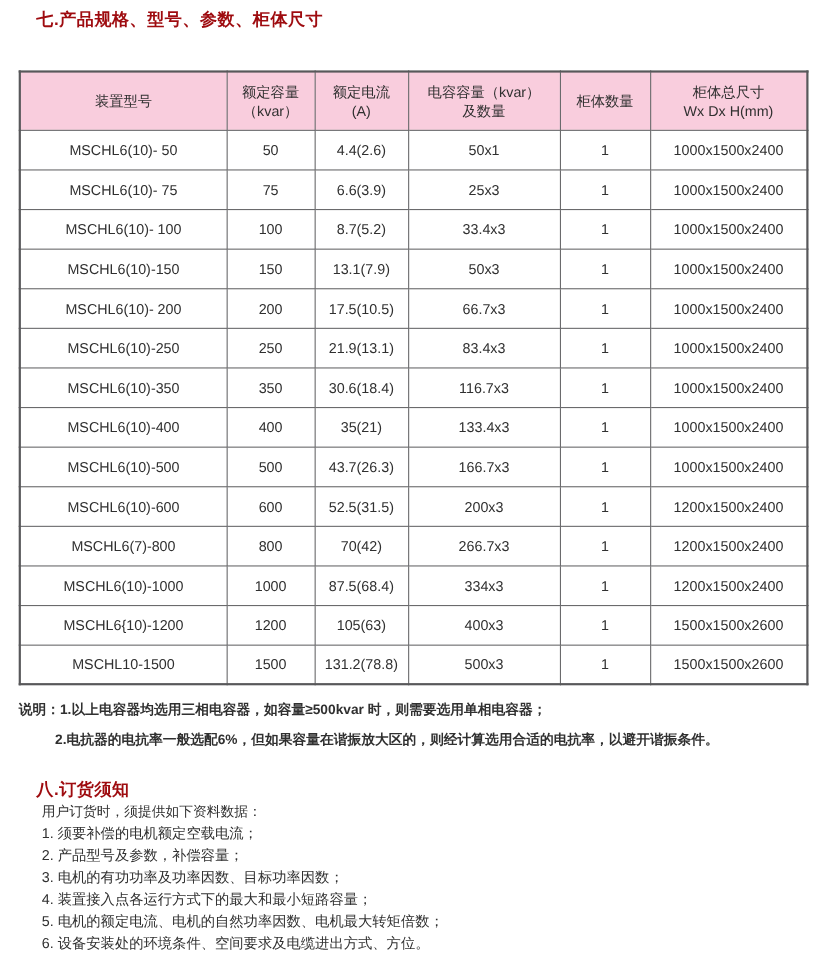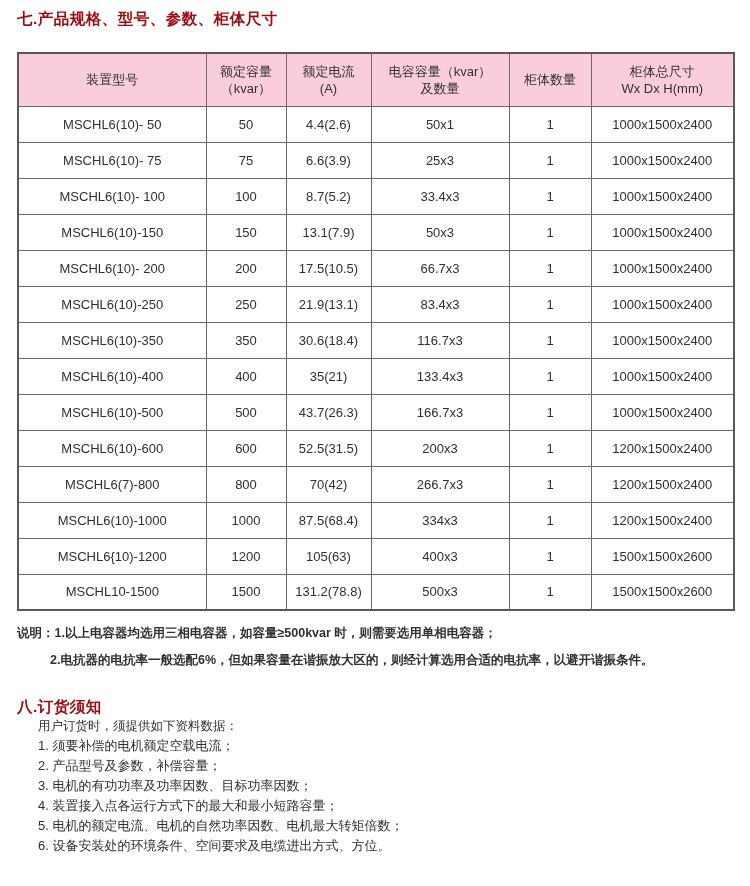--- a/index.html
+++ b/index.html
@@ -22,26 +22,27 @@
     background:#ffffff;
     padding:9px 17px 0 17px;
     overflow:hidden;
   }
   .sec-title{
     color:var(--red);
     font-weight:bold;
     font-size:15.5px;
     line-height:19px;
     letter-spacing:0.5px;
+    margin-left:16px;
   }
   table.spec{
     border-collapse:collapse;
     table-layout:fixed;
     width:716px;
-    margin-top:24px;
+    margin-top:36px;
     border:2px solid var(--border-dark);
   }
   table.spec col.c0{width:188px;}
   table.spec col.c1{width:80px;}
   table.spec col.c2{width:85px;}
   table.spec col.c3{width:138px;}
   table.spec col.c4{width:82px;}
   table.spec col.c5{width:143px;}
   table.spec th, table.spec td{
     border:1px solid var(--border-inner);

